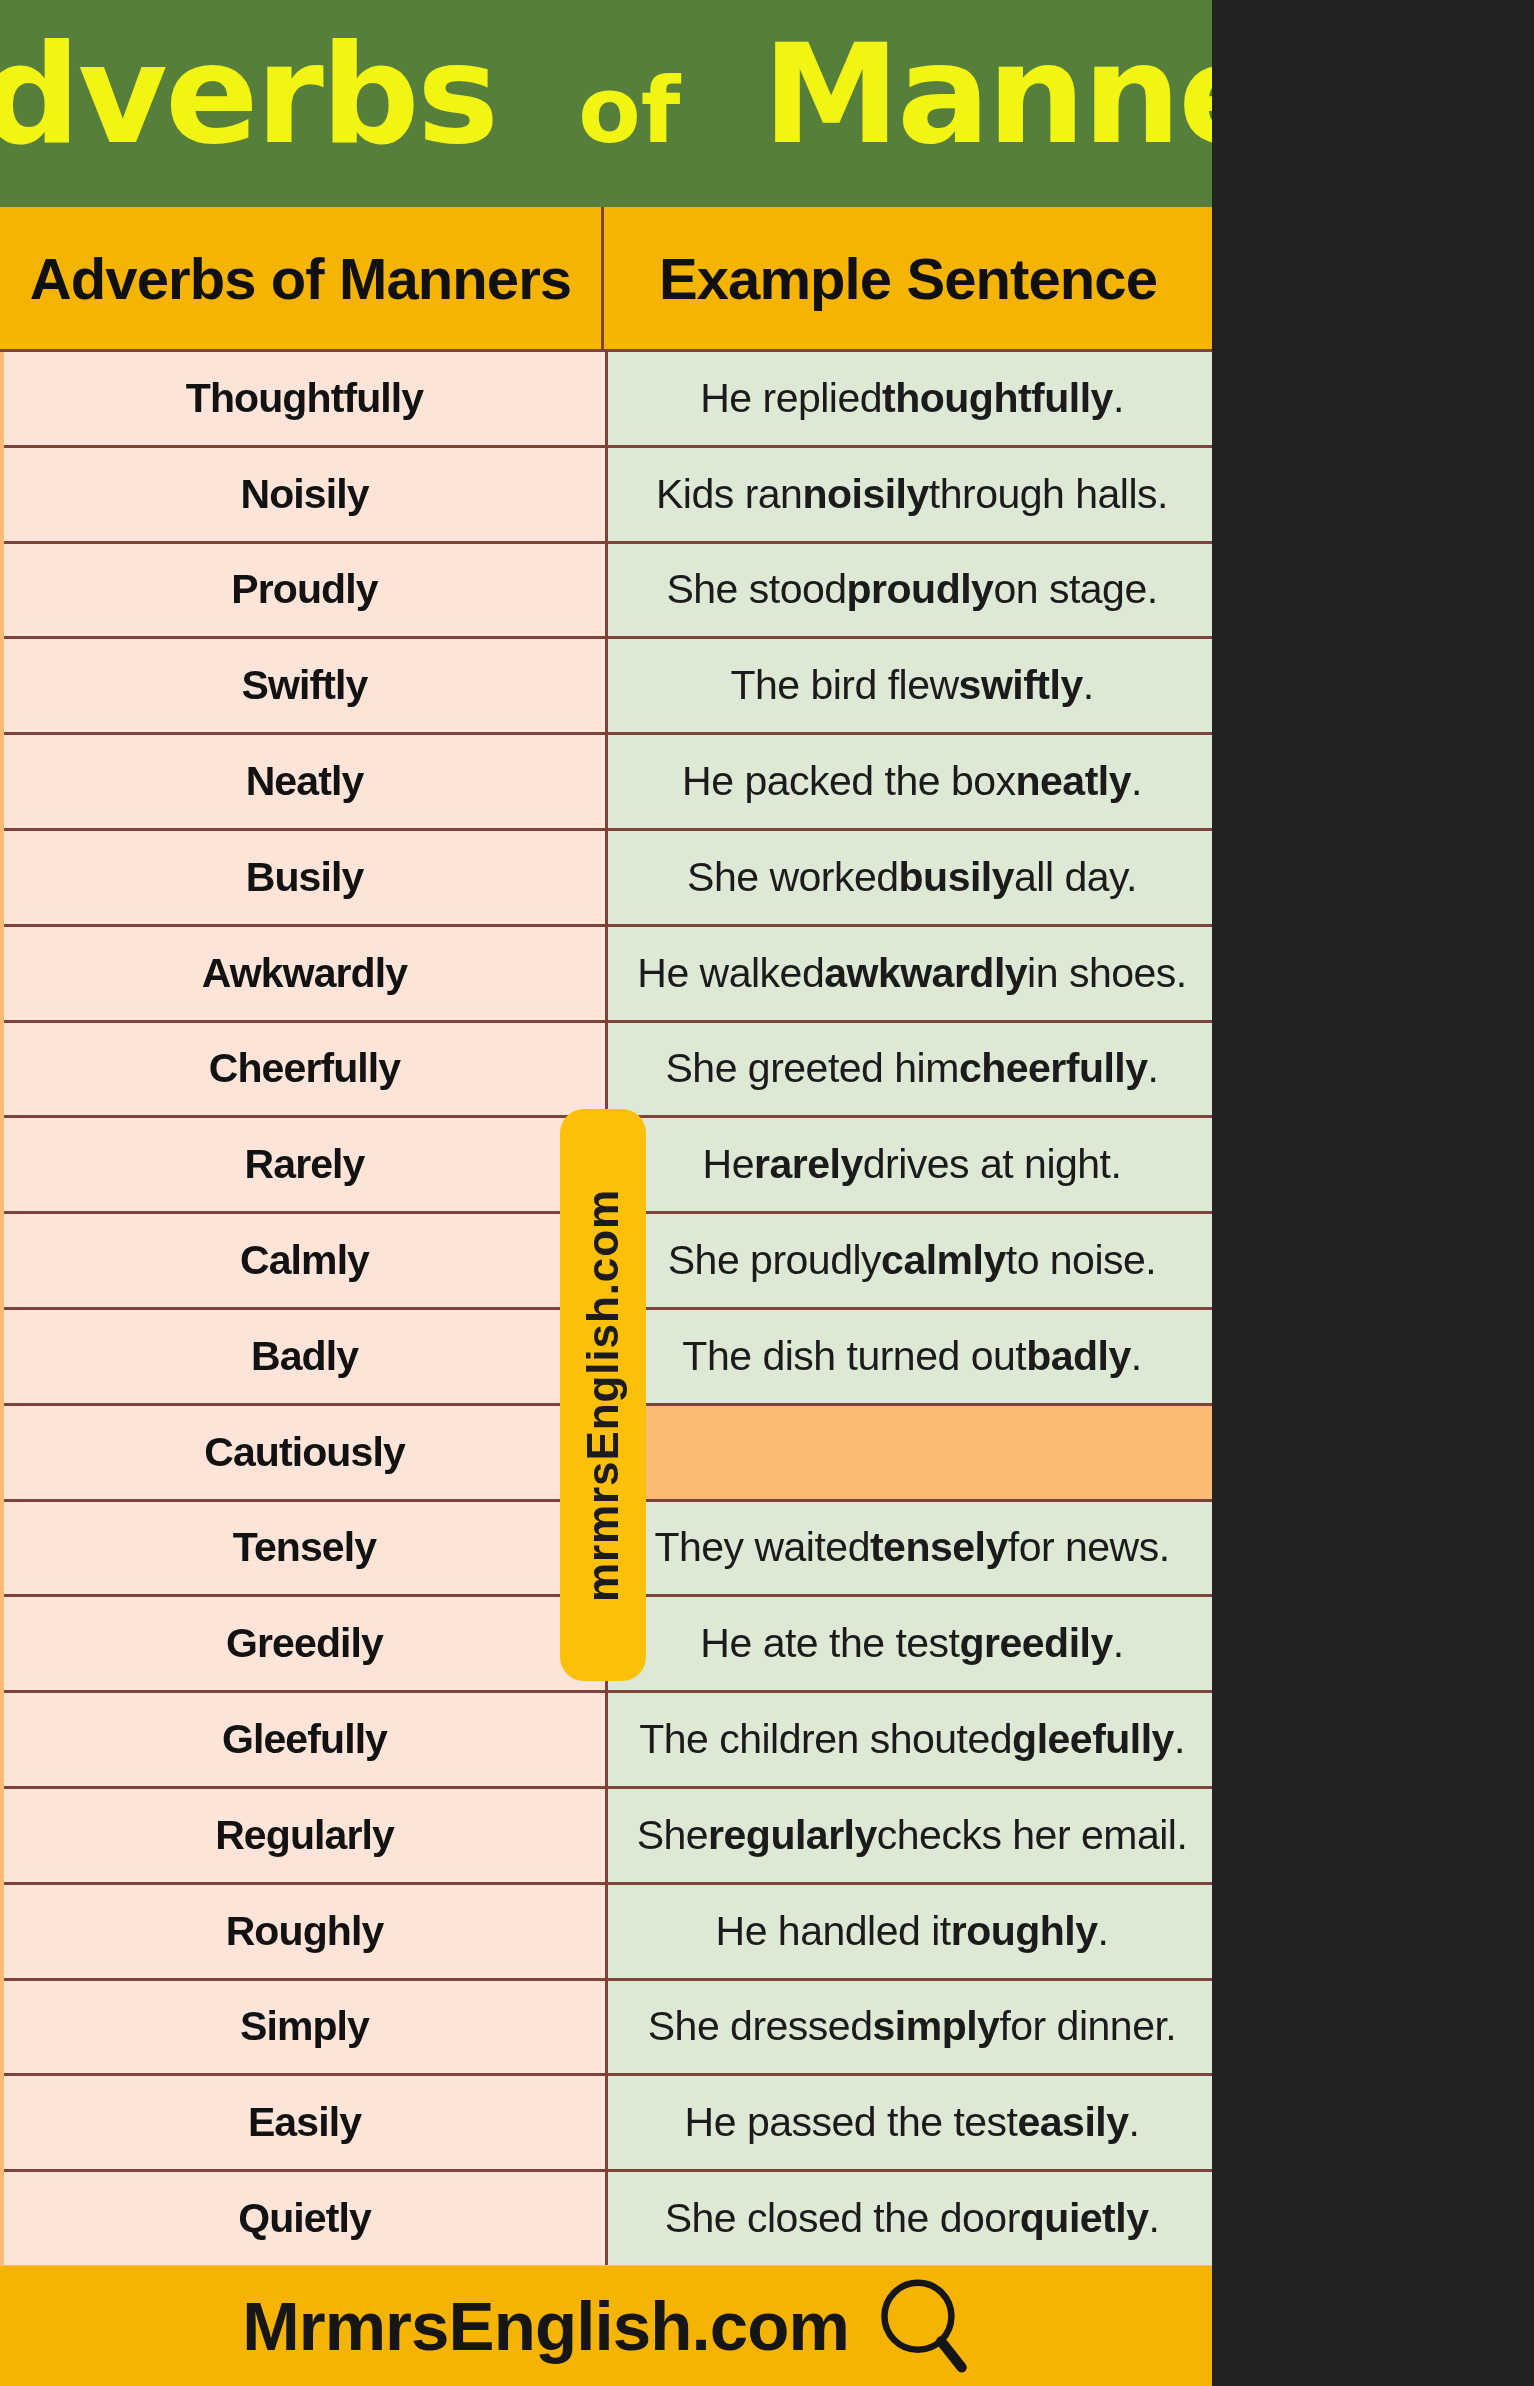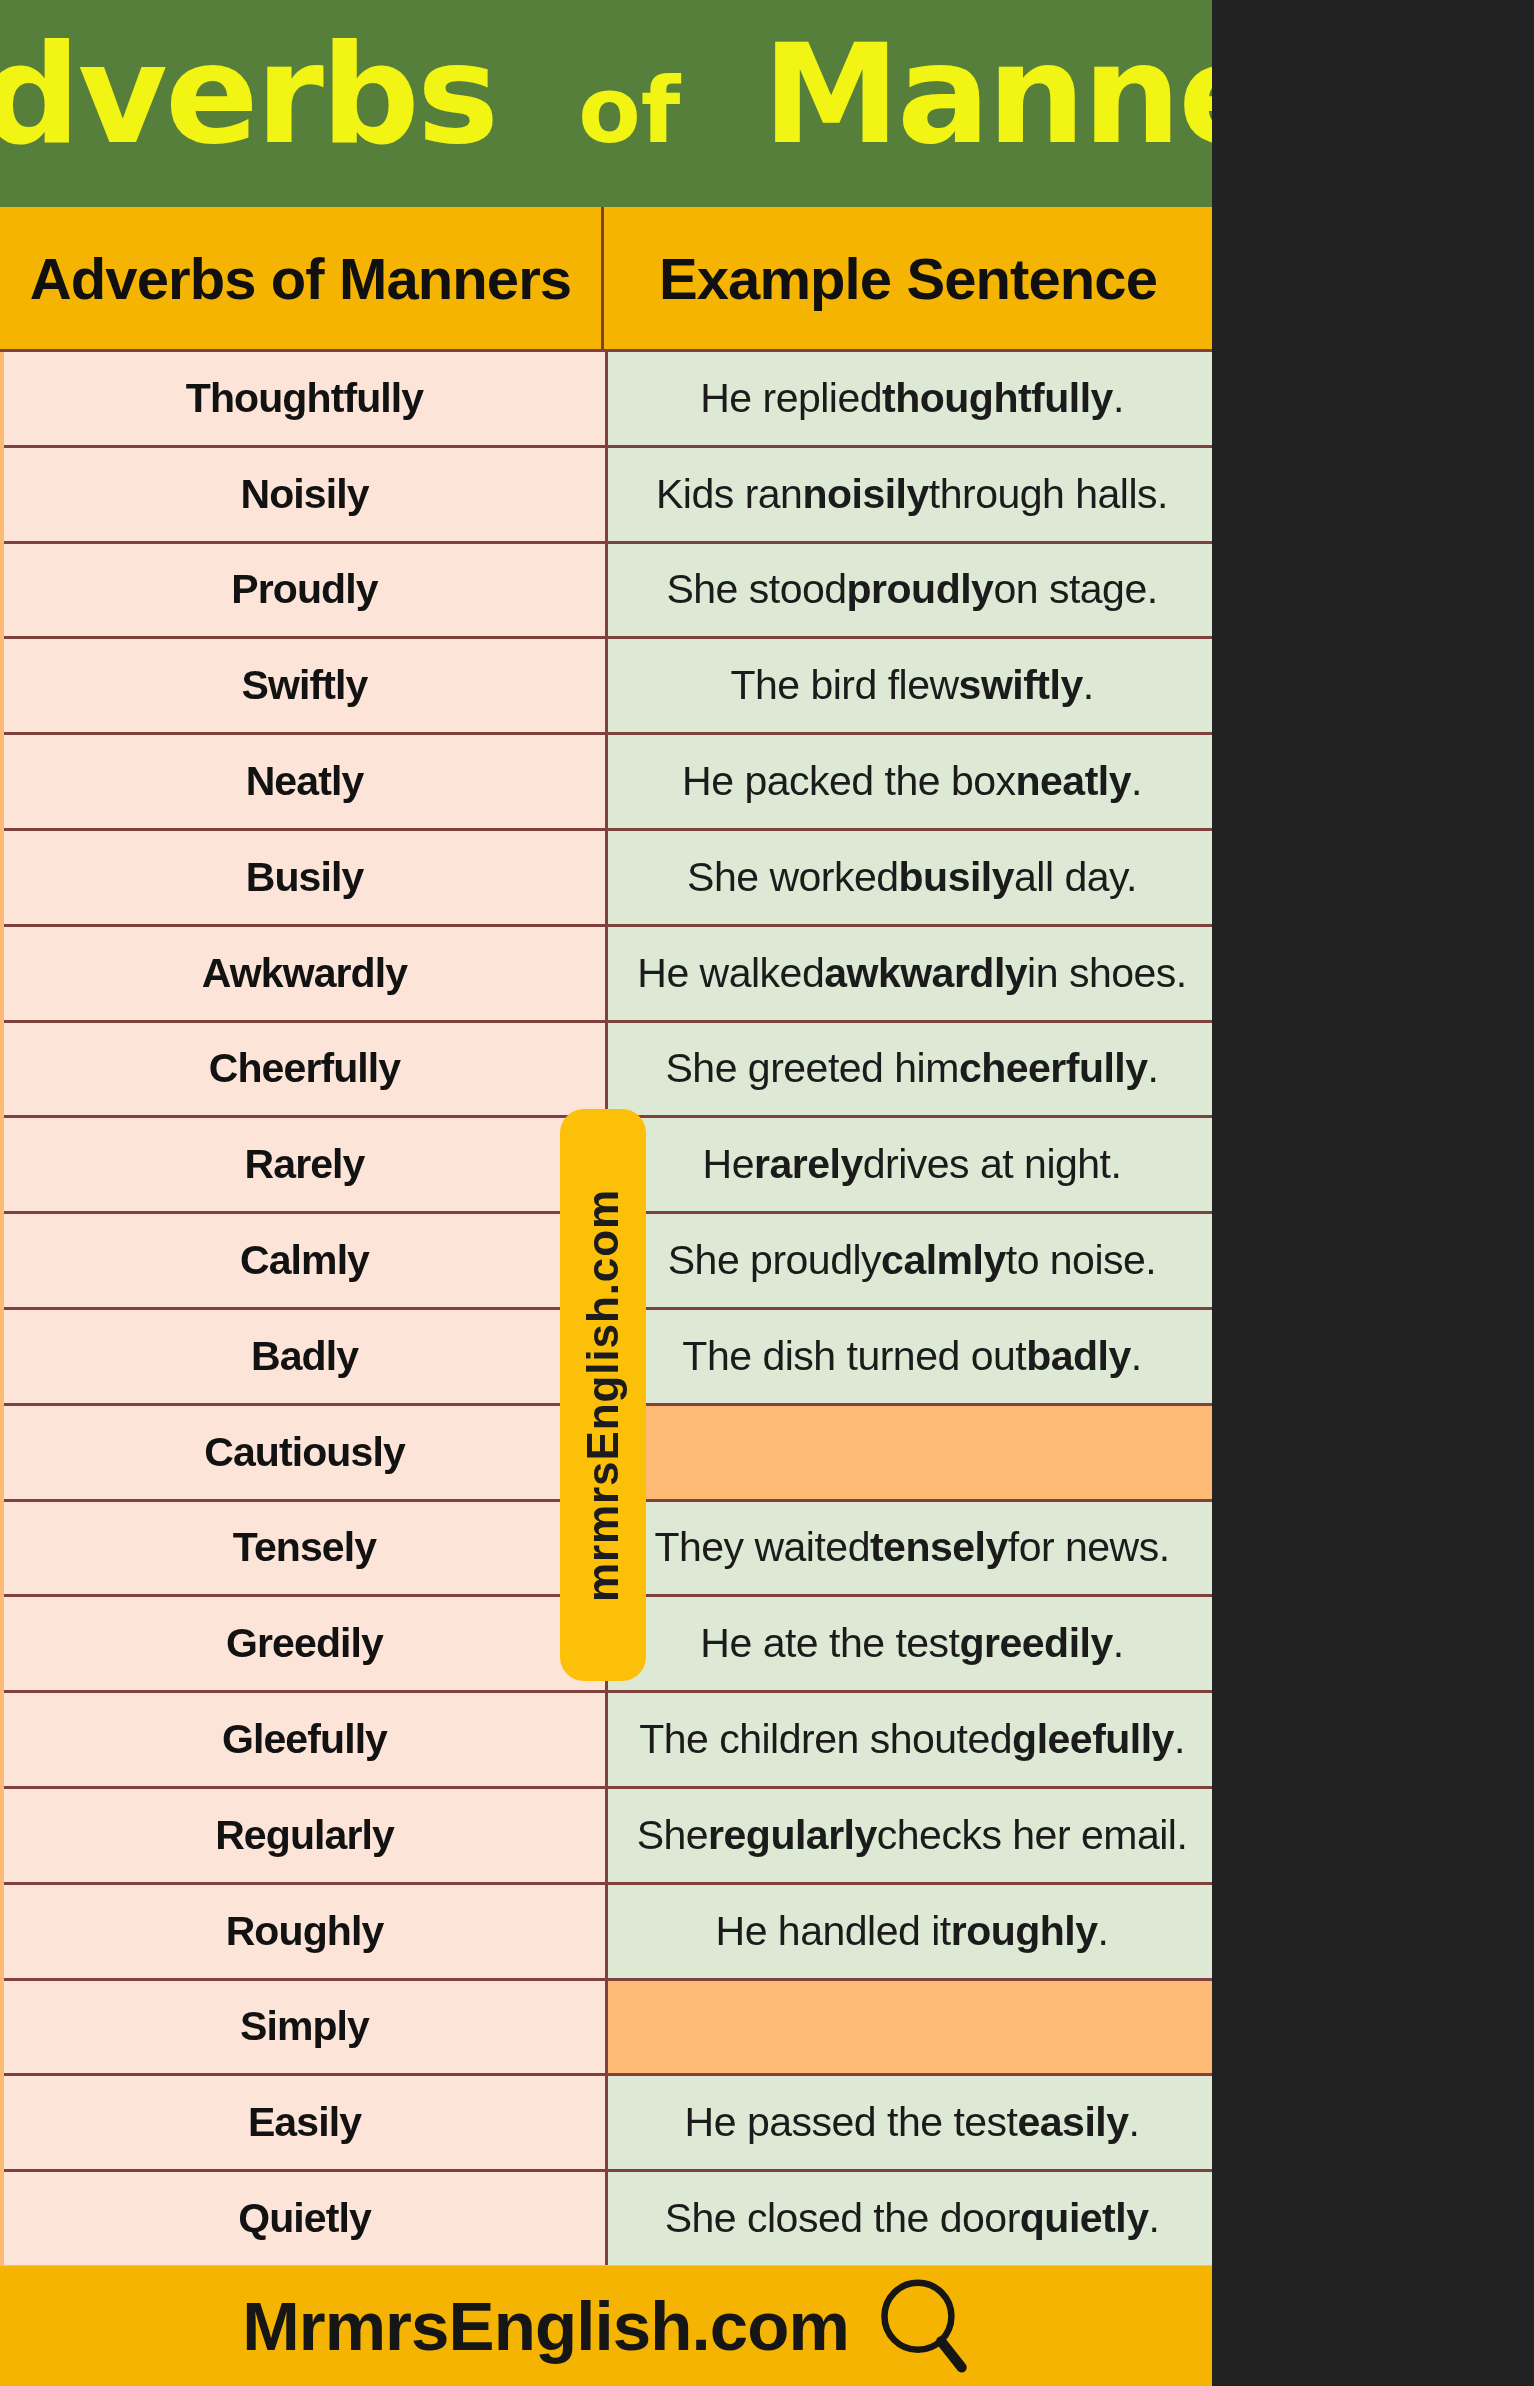--- a/index.html
+++ b/index.html
@@ -201,20 +201,25 @@
       <div class="row">
         <div class="cell adverb">Roughly</div>
         <div class="cell sentence">
           <span>He handled it </span>
           <b>roughly</b>
           <span>.</span>
         </div>
       </div>
       <div class="row">
         <div class="cell adverb">Simply</div>
+        <div class="cell sentence">
+          <span>She dressed </span>
+          <b>simply</b>
+          <span> for dinner.</span>
+        </div>
       </div>
       <div class="row">
         <div class="cell adverb">Easily</div>
         <div class="cell sentence">
           <span>He passed the test </span>
           <b>easily</b>
           <span>.</span>
         </div>
       </div>
       <div class="row">

